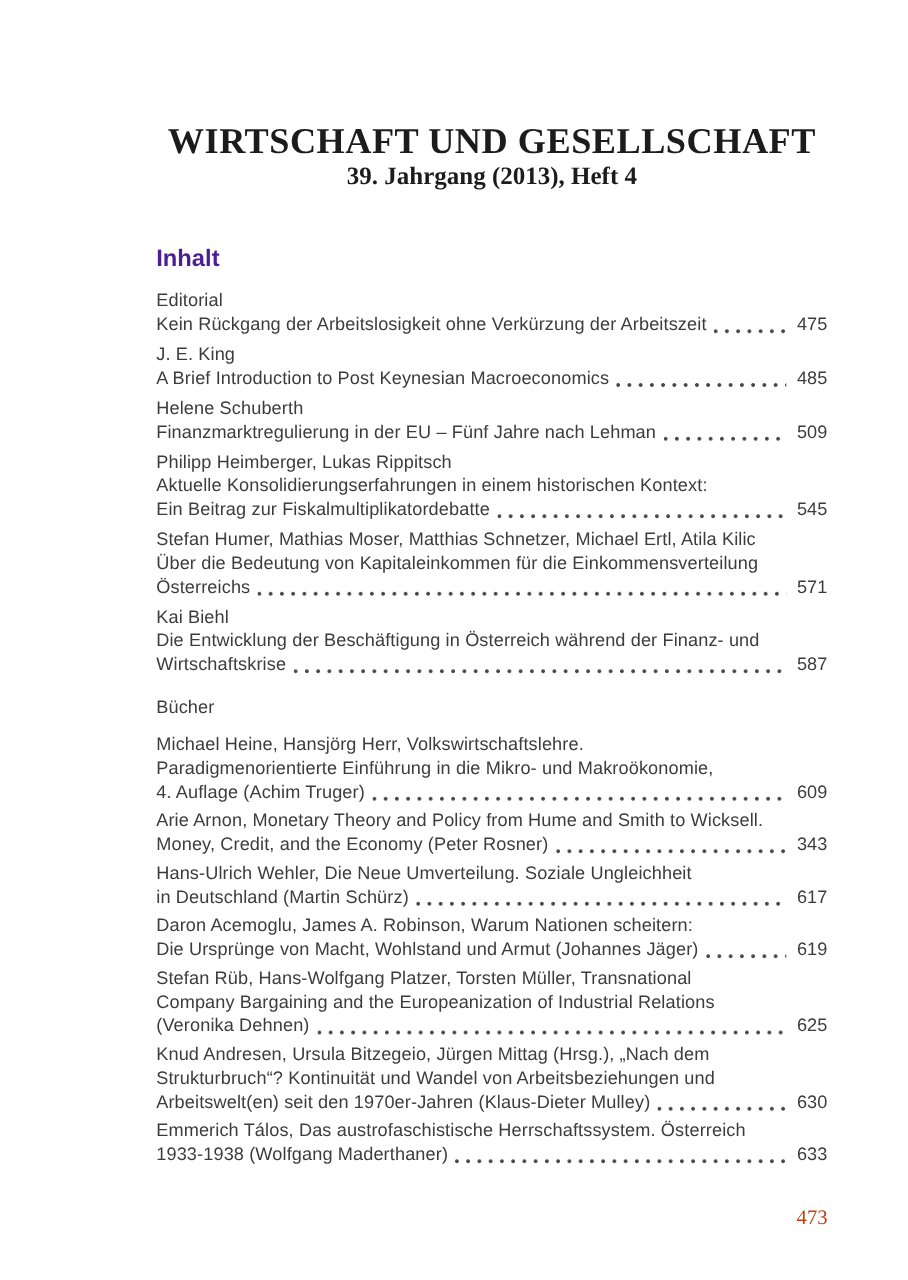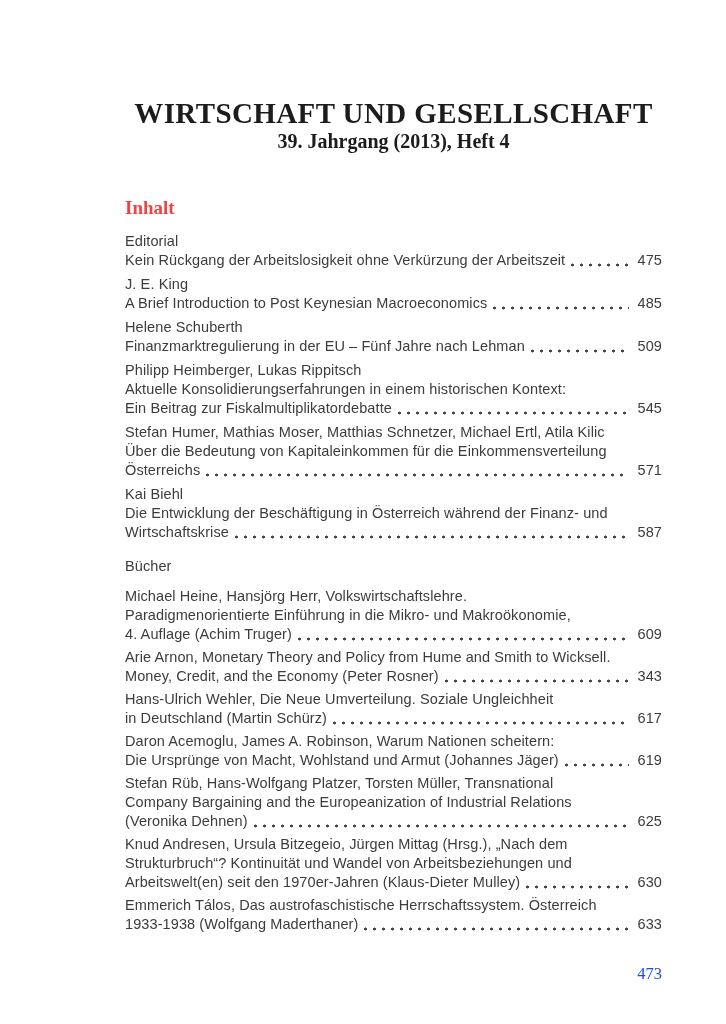--- a/index.html
+++ b/index.html
@@ -28,25 +28,25 @@
   .issue-line {
     font-family: "Liberation Serif", serif;
     font-weight: bold;
     font-size: 20px;
     line-height: 23px;
     text-align: center;
     color: #1c1c1c;
   }
   .contents-heading {
     margin: 44px 0 0 0;
-    font-family: Liberation Serif, serif;
+    font-family: Liberation Sans, sans-serif;
     font-weight: bold;
     font-size: 19px;
     line-height: 22px;
-    color: #ef4444;
+    color: #4c1d95;
   }
   .toc-list {
     font-size: 14.5px;
     line-height: 19px;
     letter-spacing: 0.1px;
   }
   #articles-list { margin-top: 13px; }
   #books-list { margin-top: 11px; }
   .entry { margin-bottom: 5px; }
   #books-list .entry { margin-bottom: 4px; }
@@ -71,21 +71,21 @@
     font-size: 14.5px;
     line-height: 19px;
     letter-spacing: 0.1px;
   }
   .folio {
     position: absolute;
     right: 64px;
     bottom: 40px;
     font-family: "Liberation Serif", serif;
     font-size: 16.5px;
-    color: #1d4ed8;
+    color: #c2410c;
   }
 </style>
 </head>
 <body>
 
 <div class="page">
   <h1 class="journal-title">WIRTSCHAFT UND GESELLSCHAFT</h1>
   <div class="issue-line">39. Jahrgang (2013), Heft 4</div>
   <h2 class="contents-heading">Inhalt</h2>
 

